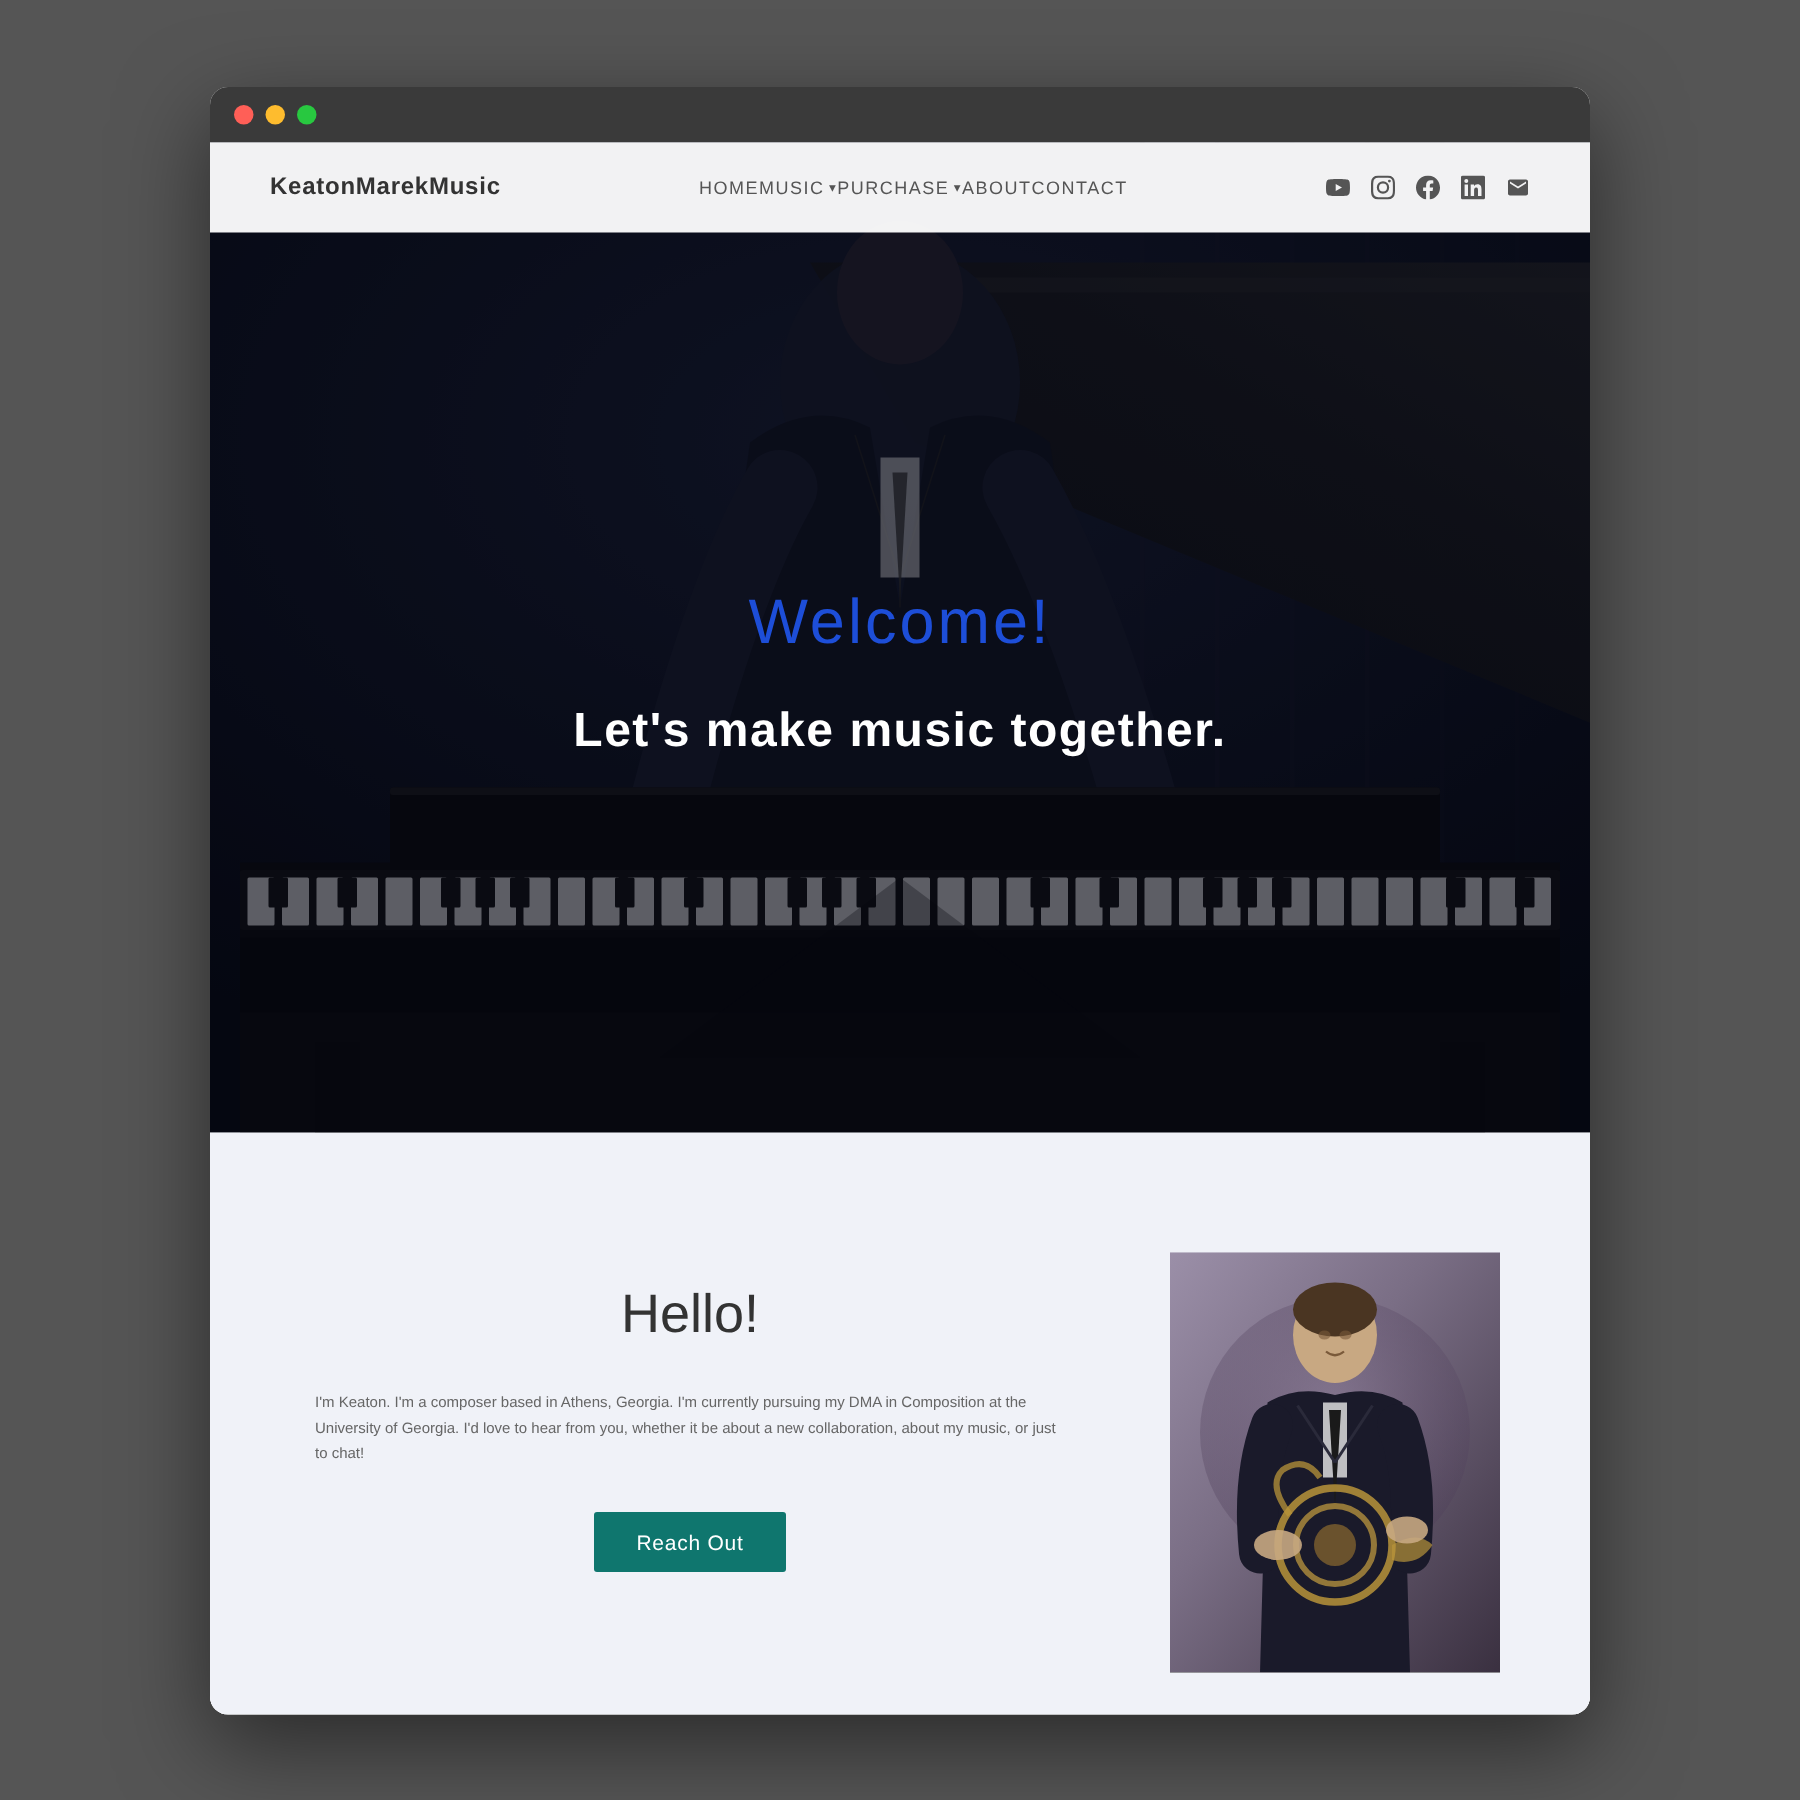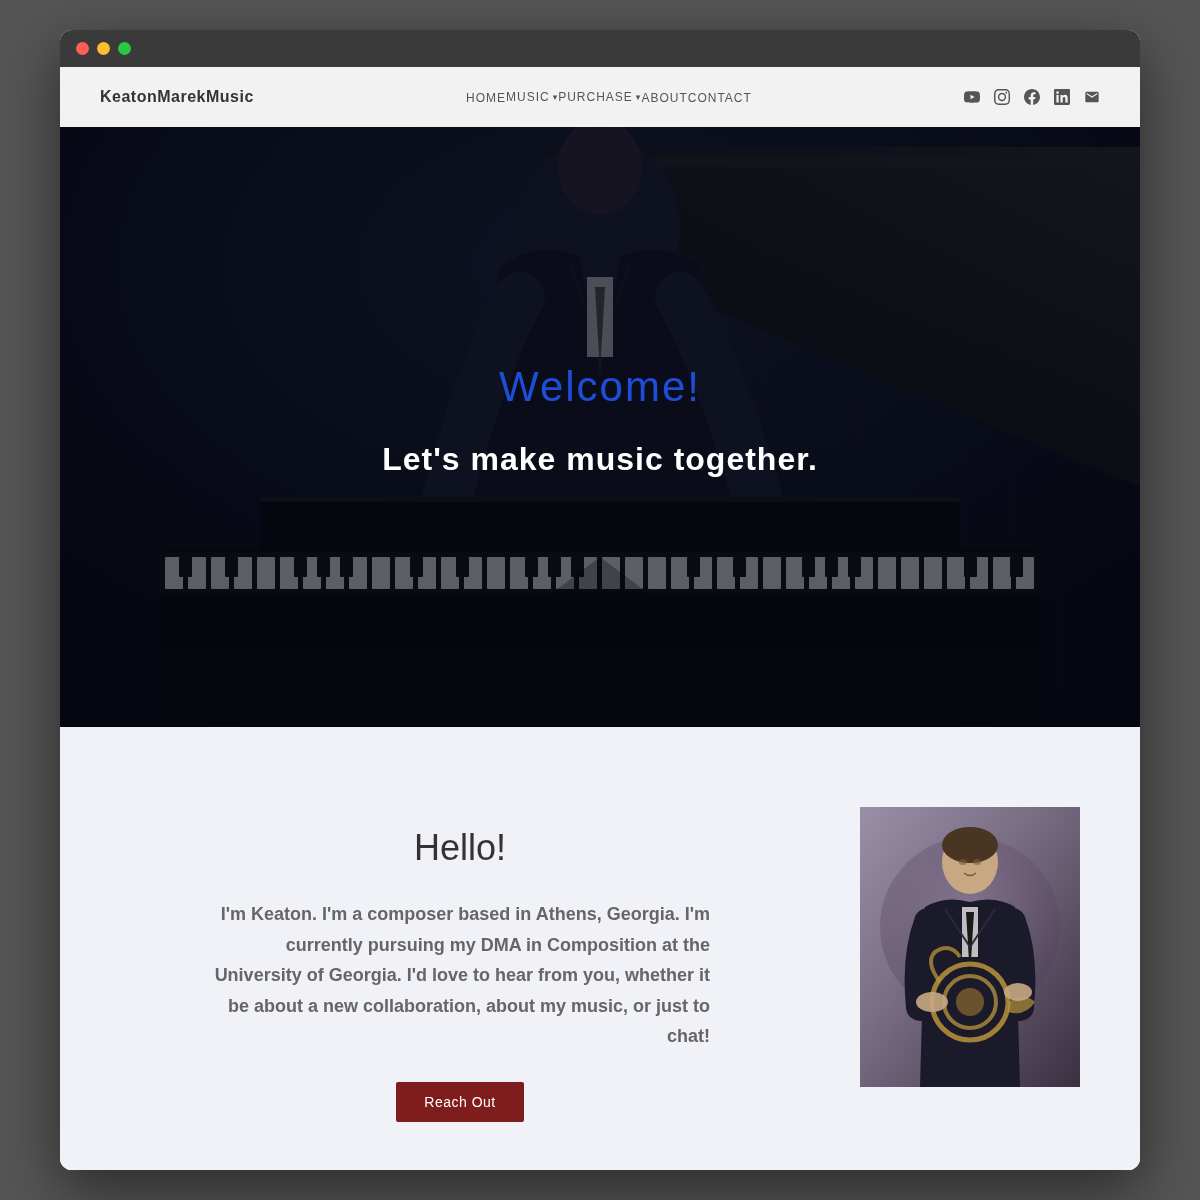--- a/index.html
+++ b/index.html
@@ -7,21 +7,21 @@
     body {
       background: #555;
       display: flex;
       justify-content: center;
       align-items: center;
       min-height: 100vh;
       font-family: 'Helvetica Neue', Arial, sans-serif;
     }
 
     .browser-window {
-      width: 1080px;
+      width: 920px;
       border-radius: 12px;
       overflow: hidden;
       box-shadow: 0 20px 60px rgba(0,0,0,0.5);
       background: #fff;
     }
 
     .browser-chrome {
       background: #3a3a3a;
       padding: 12px 16px;
       display: flex;
@@ -154,21 +154,21 @@
     .hero-tagline {
       font-size: 32px;
       font-weight: 700;
       letter-spacing: 1px;
       color: #ffffff;
     }
 
     
     .about-section {
       background: #f0f2f8;
-      padding: 80px 60px 48px;
+      padding: 80px 60px 28px;
       display: flex;
       gap: 60px;
       align-items: flex-start;
     }
 
     .about-text-col {
       flex: 1;
       display: flex;
       flex-direction: column;
       align-items: center;
@@ -177,31 +177,30 @@
 
     .about-hello {
       font-size: 36px;
       font-weight: 300;
       color: #333;
       margin-bottom: 30px;
       text-align: center;
     }
 
     .about-bio {
-      font-size: 18px;
+      font-size: 10px;
       line-height: 1.7;
       color: #666;
-      text-align: right;
+      text-align: left;
       max-width: 500px;
       margin-bottom: 30px;
-      font-weight: bold;
     }
 
     .reach-out-btn {
-      background: #7f1d1d;
+      background: #0f766e;
       color: #fff;
       border: none;
       padding: 12px 28px;
       font-size: 14px;
       letter-spacing: 0.5px;
       cursor: pointer;
       border-radius: 2px;
     }
 
     .about-photo-col {

